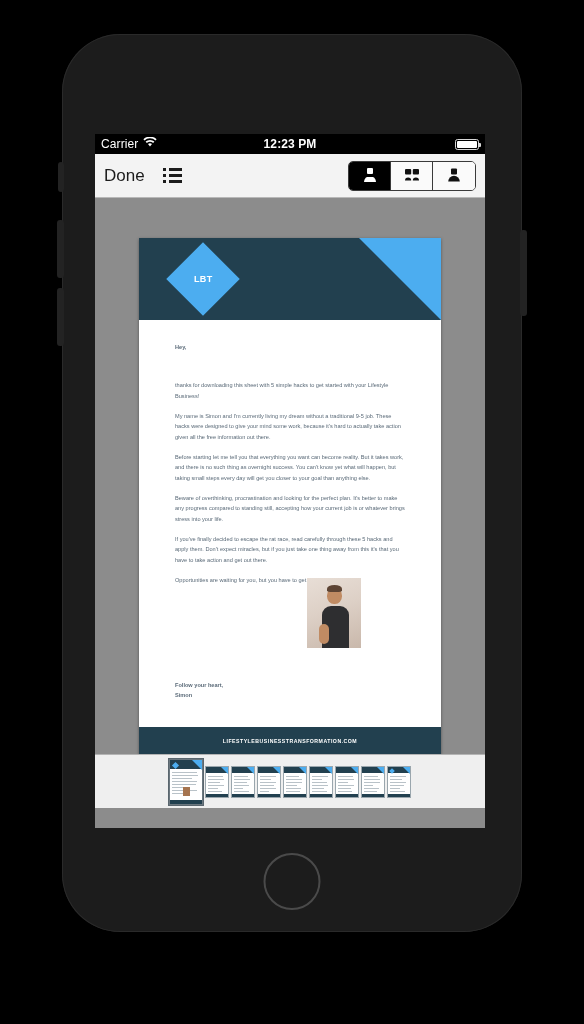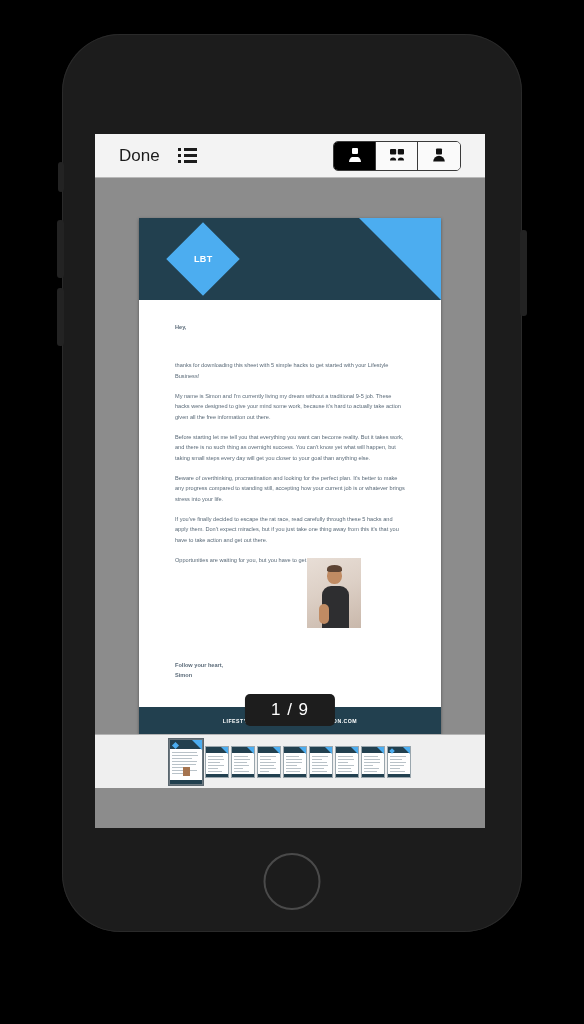--- a/index.html
+++ b/index.html
@@ -86,21 +86,21 @@
   }
   .battery > i { display: block; width: 100%; height: 100%; background: #ffffff; border-radius: 1px; }
 
   
   .navbar {
     height: 44px;
     background: #f3f3f3;
     border-bottom: 1px solid #b8b8b8;
     display: flex;
     align-items: center;
-    padding: 0 24px;
+    padding: 0 9px;
     gap: 18px;
   }
   .done-btn {
     font-size: 17px;
     color: #1c1c1c;
     background: none;
     border: none;
     font-family: "Liberation Sans", sans-serif;
     cursor: pointer;
   }
@@ -335,20 +335,38 @@
 
   <div class="device">
 
     <div class="side-btn btn-silent"></div>
     <div class="side-btn btn-vol-up"></div>
     <div class="side-btn btn-vol-dn"></div>
     <div class="side-btn btn-power"></div>
 
     <div class="screen">
 
+      <div class="statusbar">
+        <div class="sb-left">
+          <span>Carrier</span>
+          <span class="wifi-icon">
+            <svg width="14" height="11" viewBox="0 0 14 11">
+              <path d="M7 9.6 L9 7.1 A3.2 3.2 0 0 0 5 7.1 Z" fill="#fff"></path>
+              <path d="M2.6 4.6 A6.6 6.6 0 0 1 11.4 4.6 L10.2 6 A5 5 0 0 0 3.8 6 Z" fill="#fff"></path>
+              <path d="M0.4 2.2 A9.6 9.6 0 0 1 13.6 2.2 L12.5 3.5 A8 8 0 0 0 1.5 3.5 Z" fill="#fff"></path>
+            </svg>
+          </span>
+        </div>
+        <div class="sb-mid">12:23 PM</div>
+        <div class="sb-right">
+          <span class="battery">
+              <i></i>
+            </span>
+        </div>
+      </div>
 
       <div class="navbar">
         <button class="done-btn">Done</button>
 
         <div class="list-icon">
           <div class="row">
               <span class="dot"></span>
               <span class="bar"></span>
             </div>
           <div class="row">
@@ -417,21 +435,20 @@
 
             <div class="signature">
               <div>Follow your heart,</div>
               <div>Simon</div>
             </div>
           </div>
 
           <div class="page-footer">LIFESTYLEBUSINESSTRANSFORMATION.COM</div>
         </div>
 
-        <div class="page-indicator">1 / 9</div>
       </div>
 
       <div class="thumbstrip">
         <div class="thumb current">
           <div class="t-hdr">
               <div class="t-dia"></div>
               <div class="t-tri"></div>
             </div>
           <div class="t-lines">
               <i style="width:88%"></i>

